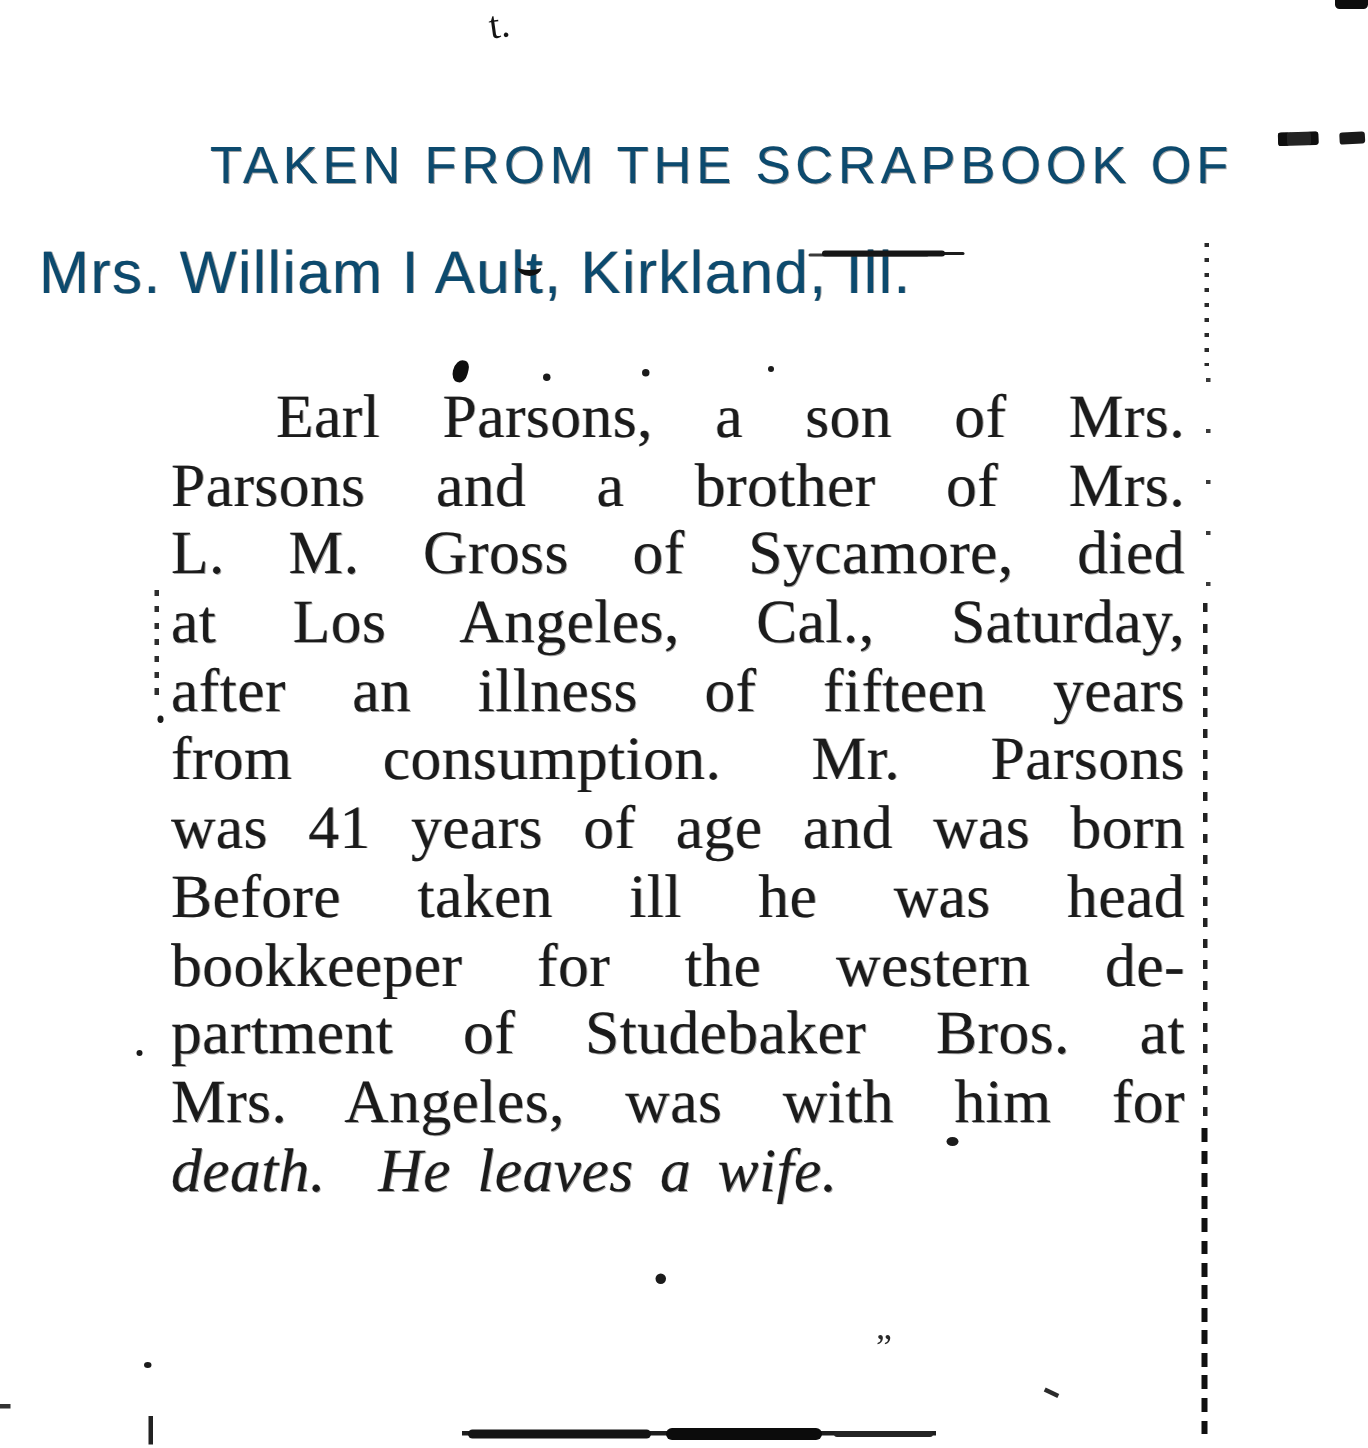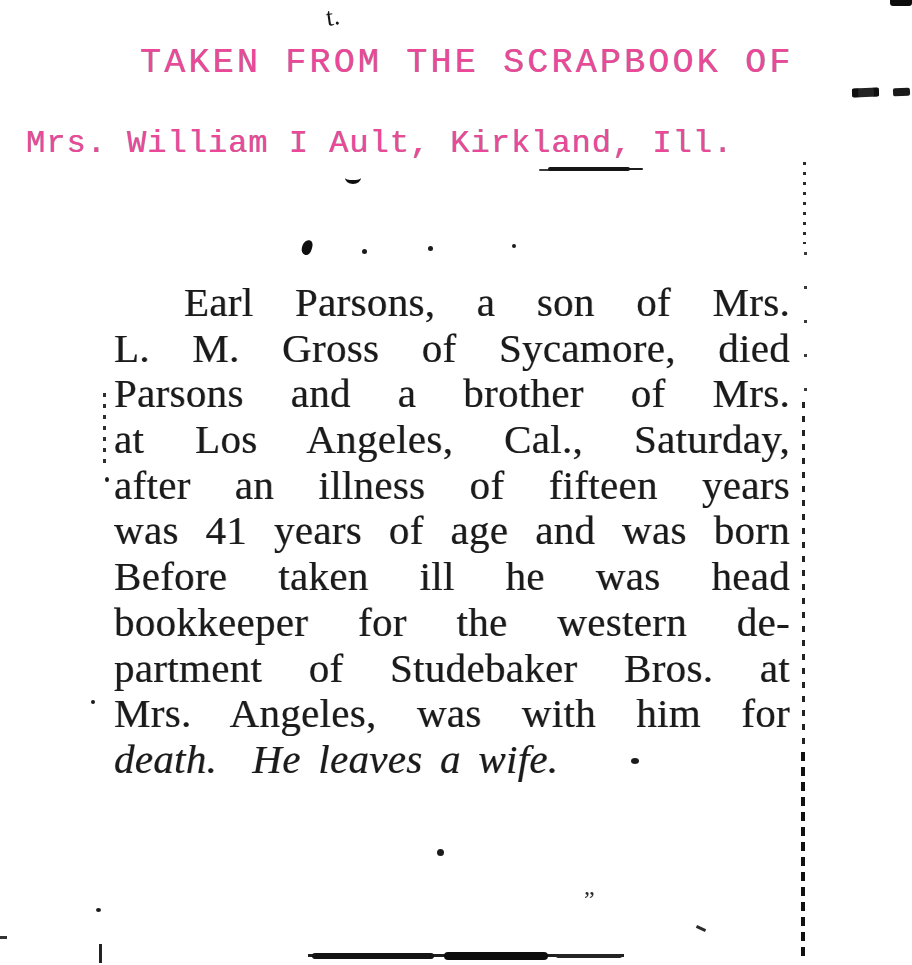--- a/index.html
+++ b/index.html
@@ -9,26 +9,27 @@
     background:#ffffff;
     overflow:hidden;
     font-family:"Liberation Serif", serif;
     color:#1b1b1b;
   }
   .ink{ text-shadow:0.6px 0.4px 0 rgba(15,15,15,.38), -0.4px 0.2px 0 rgba(15,15,15,.22); }
 
   
   .typeline{
     position:absolute;
-    font-family:Liberation Mono, monospace;
+    font-family:Liberation Sans, sans-serif;
     white-space:nowrap;
-    color:#ec4899;
+    color:#0c4a6e;
+    margin-top:48px;
   }
   #note-line1{ left:140px; top:40px; font-size:35px; line-height:46px; letter-spacing:3.2px; }
-  #note-line2{ left:26px;  top:118px; font-size:32px; line-height:52px; letter-spacing:1px; }
+  #note-line2{ left:26px;  top:108px; font-size:40px; line-height:52px; letter-spacing:1px; }
 
   
   #headline-row{
     position:absolute; left:114px; top:174px; width:676px;
     text-align:center;
   }
   #headline-text{
     display:inline-block;
     font-family:"Liberation Sans", sans-serif;
     font-weight:700;
@@ -40,21 +41,20 @@
     white-space:nowrap;
     text-shadow:0.8px 0.5px 0 rgba(0,0,0,.45);
   }
 
   
   #article-body{
     position:absolute; left:114px; top:255px; width:676px;
     font-size:41px; line-height:45.7px;
     letter-spacing:0.3px; word-spacing:2px;
     color:#1b1b1b;
-    margin-top:25px;
   }
   .bodyline{ height:45.7px; overflow:hidden; white-space:nowrap; }
   .bodyline.just{ text-align:justify; white-space:normal; }
   .bodyline.just::after{ content:""; display:inline-block; width:100%; height:0; vertical-align:top; }
   .bodyline.first{ text-indent:70px; }
   .bodyline.last{ text-align:left; word-spacing:7px;font-style:italic; }
 
   
   .artifact{ position:absolute; }
   .speck{ position:absolute; background:#1b1b1b; border-radius:50%; }
@@ -116,24 +116,25 @@
   <span class="speck" style="left:428px;top:246px;width:5px;height:5px;"></span>
   <span class="speck" style="left:512px;top:244px;width:4px;height:4px;"></span>
   <span class="speck" style="left:437px;top:849px;width:7px;height:7px;"></span>
   <span class="speck" style="left:631px;top:758px;width:8px;height:6px;"></span>
   <span class="speck" style="left:105px;top:477px;width:4px;height:5px;"></span>
   <span class="speck" style="left:91px;top:700px;width:4px;height:4px;"></span>
   <span class="speck" style="left:96px;top:908px;width:5px;height:4px;"></span>
 
   <div id="article-body" class="ink">
       <div class="bodyline just first">Earl Parsons, a son of Mrs.</div>
+      <div class="bodyline just">Parsons and a brother of Mrs.</div>
       <div class="bodyline just">L. M. Gross of Sycamore, died</div>
-      <div class="bodyline just">Parsons and a brother of Mrs.</div>
       <div class="bodyline just">at Los Angeles, Cal., Saturday,</div>
       <div class="bodyline just">after an illness of fifteen years</div>
+      <div class="bodyline just">from consumption. Mr. Parsons</div>
       <div class="bodyline just">was 41 years of age and was born</div>
       <div class="bodyline just">Before taken ill he was head</div>
       <div class="bodyline just">bookkeeper for the western de-</div>
       <div class="bodyline just">partment of Studebaker Bros. at</div>
       <div class="bodyline just">Mrs. Angeles, was with him for</div>
       <div class="bodyline last">death.&nbsp; He leaves a wife.</div>
     </div>
 
   <div class="vrule" id="right-rule-1"></div>
   <div class="vrule" id="right-rule-2"></div>

